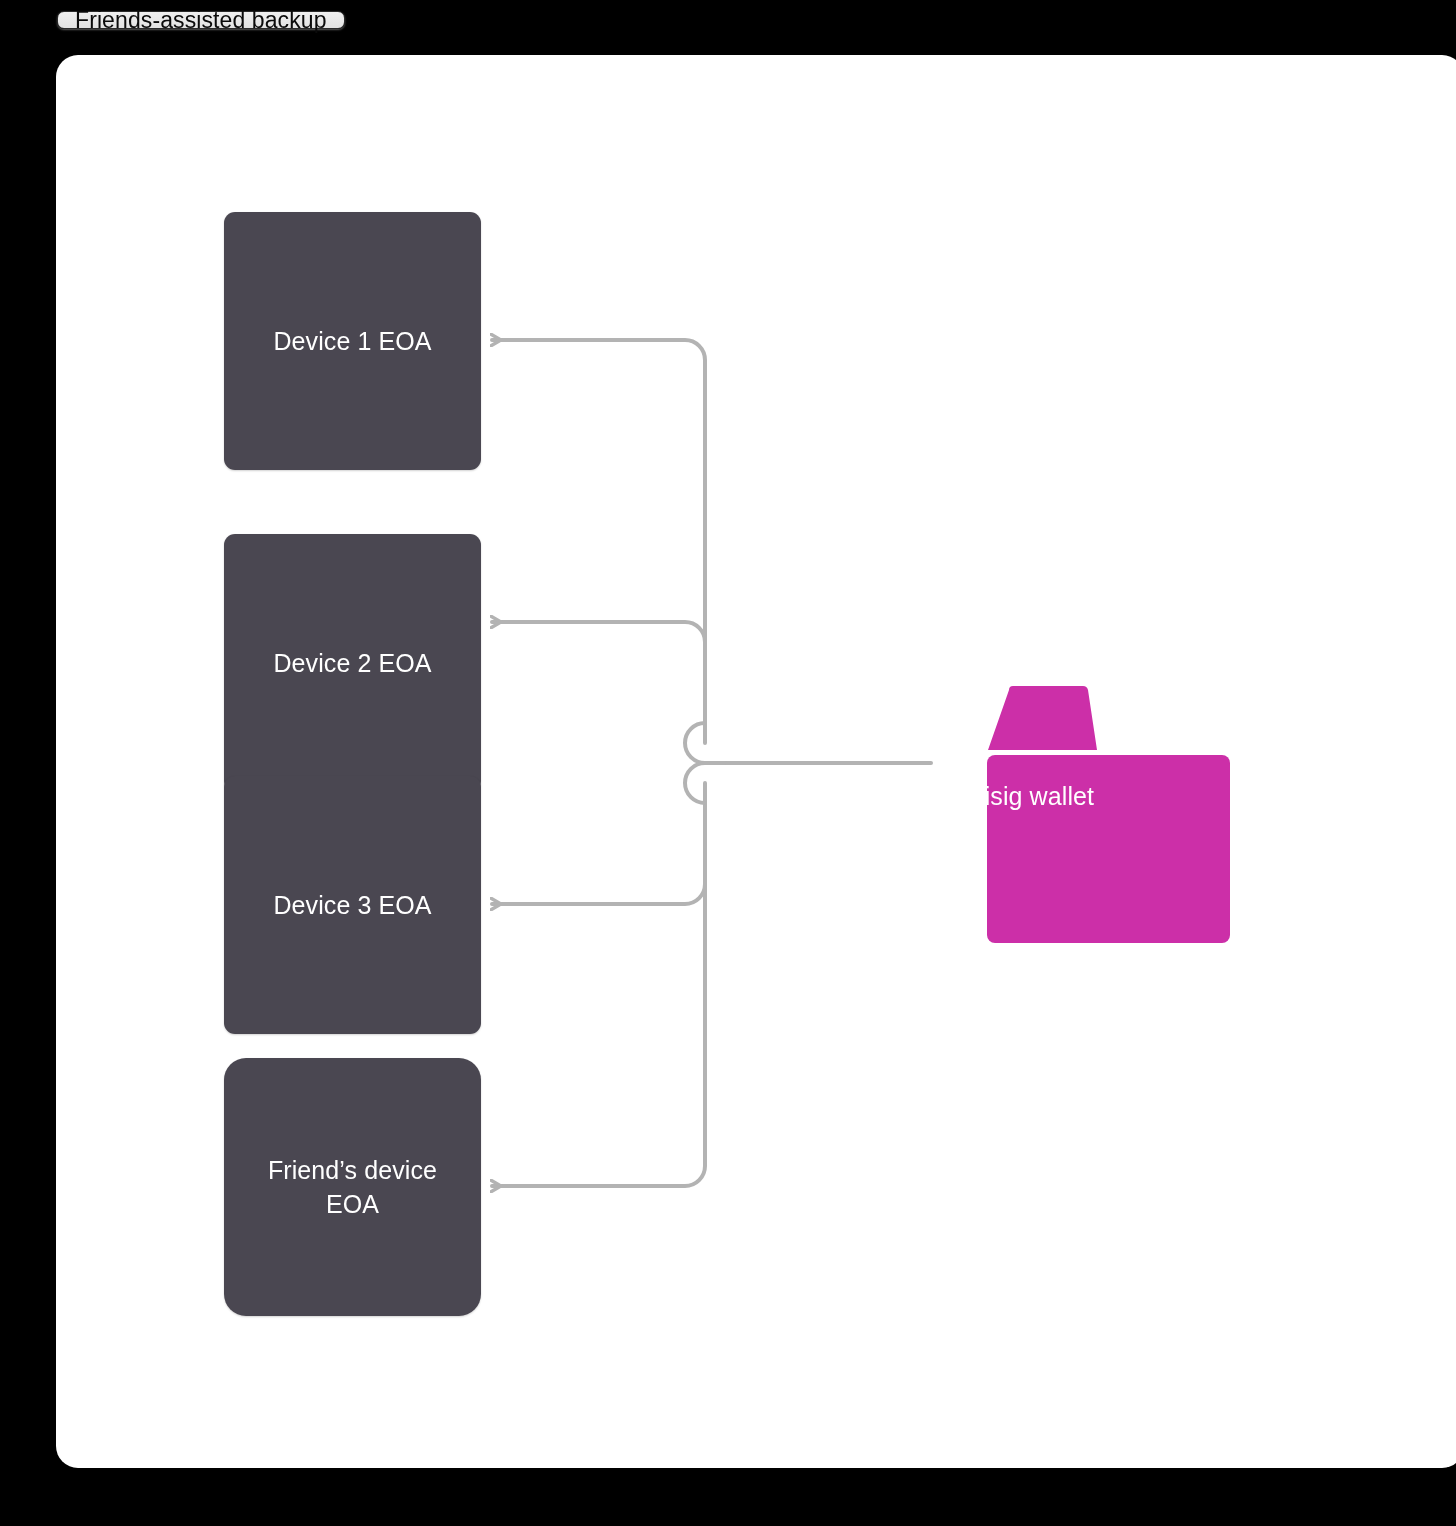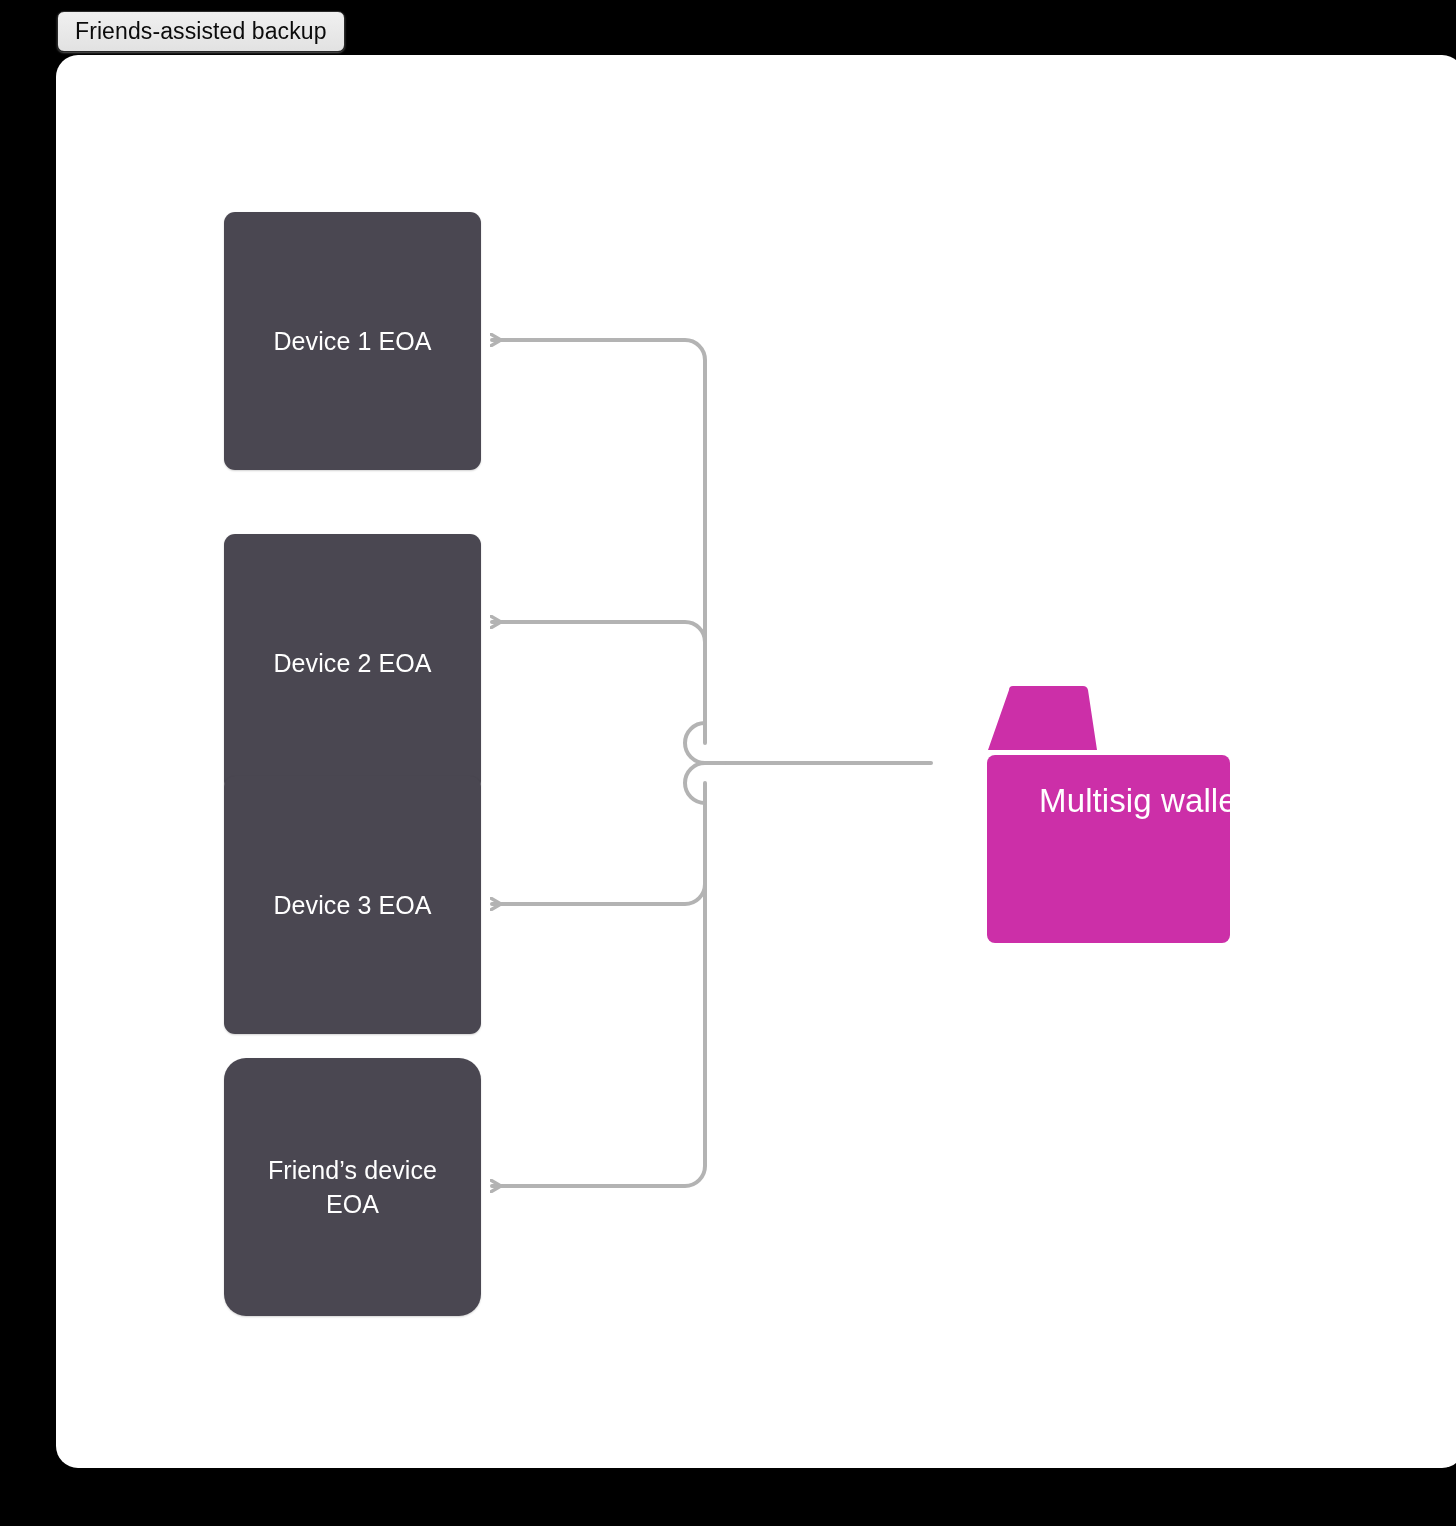--- a/index.html
+++ b/index.html
@@ -22,21 +22,21 @@
     width: 1456px;
     height: 1526px;
     background: #000000;
   }
 
   
   #title-tab {
     position: absolute;
     left: 57px;
     top: 11px;
-    height: 41px;
+    height: 18px;
     padding: 0 17px;
     display: flex;
     align-items: center;
     justify-content: center;
     background: linear-gradient(to bottom, #f0f0f0 0%, #e2e2e2 100%);
     border: 1px solid #2a2a2a;
     border-radius: 7px;
     box-sizing: border-box;
     box-shadow: 0 1px 2px rgba(255,255,255,0.35);
     z-index: 40;
@@ -112,26 +112,26 @@
   #folder-shape {
     position: absolute;
     left: 0;
     top: 0;
     width: 299px;
     height: 253px;
     overflow: visible;
   }
   #folder-label {
     position: absolute;
-    left: 16px;
+    left: 6px;
     top: 145px;
     width: 299px;
-    text-align: right;
+    text-align: left;
     color: #ffffff;
-    font-size: 33px;
+    font-size: 25px;
     line-height: 1.3;
     letter-spacing: 0.1px;
     pointer-events: none;
   }
 </style>
 </head>
 <body>
 
 <div id="stage">
 

